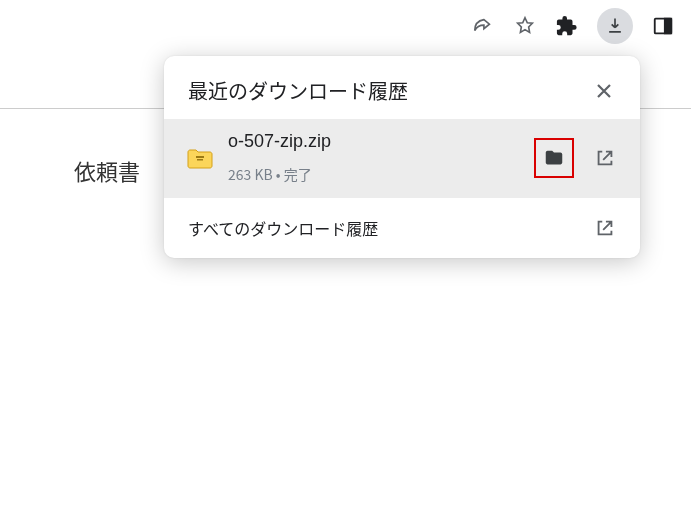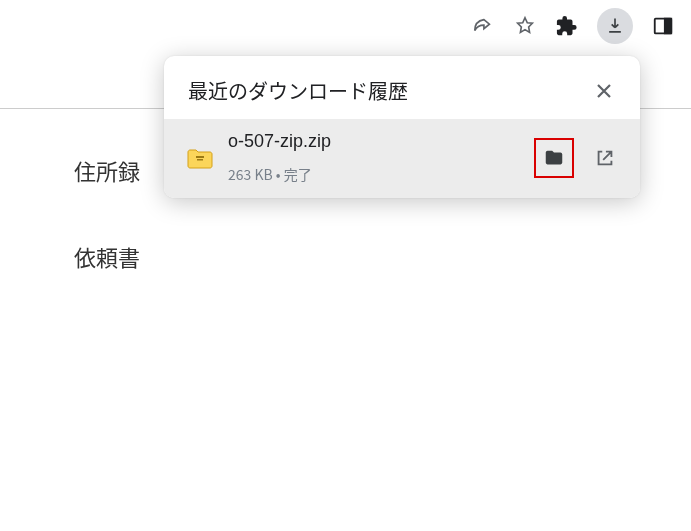--- a/index.html
+++ b/index.html
@@ -155,21 +155,20 @@
     <svg viewBox="0 0 24 24" fill="none" stroke="currentColor" stroke-width="2">
         <rect x="3" y="4" width="18" height="16" rx="1"></rect>
         <rect x="14" y="4" width="7" height="16" fill="currentColor"></rect>
       </svg>
   </div>
 </div>
 
 <div class="divider"></div>
 
 <div class="sidebar">
-  <div class="sidebar-item">住所録</div>
   <div class="sidebar-item">依頼書</div>
 </div>
 
 <div class="download-popup">
   <div class="popup-header">
     <div class="popup-title">最近のダウンロード履歴</div>
     <div class="close-btn">
       <svg viewBox="0 0 24 24" fill="none" stroke="currentColor" stroke-width="2.2">
           <path d="M6 6l12 12M18 6L6 18"></path>
         </svg>
@@ -197,13 +196,21 @@
           </svg>
       </div>
     </div>
     <div class="action-icon">
       <svg viewBox="0 0 24 24" fill="none" stroke="#5f6368" stroke-width="2">
           <path d="M9 5H5v14h14v-4M13 5h6v6M19 5l-9 9"></path>
         </svg>
     </div>
   </div>
 
+  <div class="popup-footer">
+    <div class="footer-text">すべてのダウンロード履歴</div>
+    <div class="action-icon">
+      <svg viewBox="0 0 24 24" fill="none" stroke="#5f6368" stroke-width="2">
+          <path d="M9 5H5v14h14v-4M13 5h6v6M19 5l-9 9"></path>
+        </svg>
+    </div>
+  </div>
 </div>
 
 </body></html>

